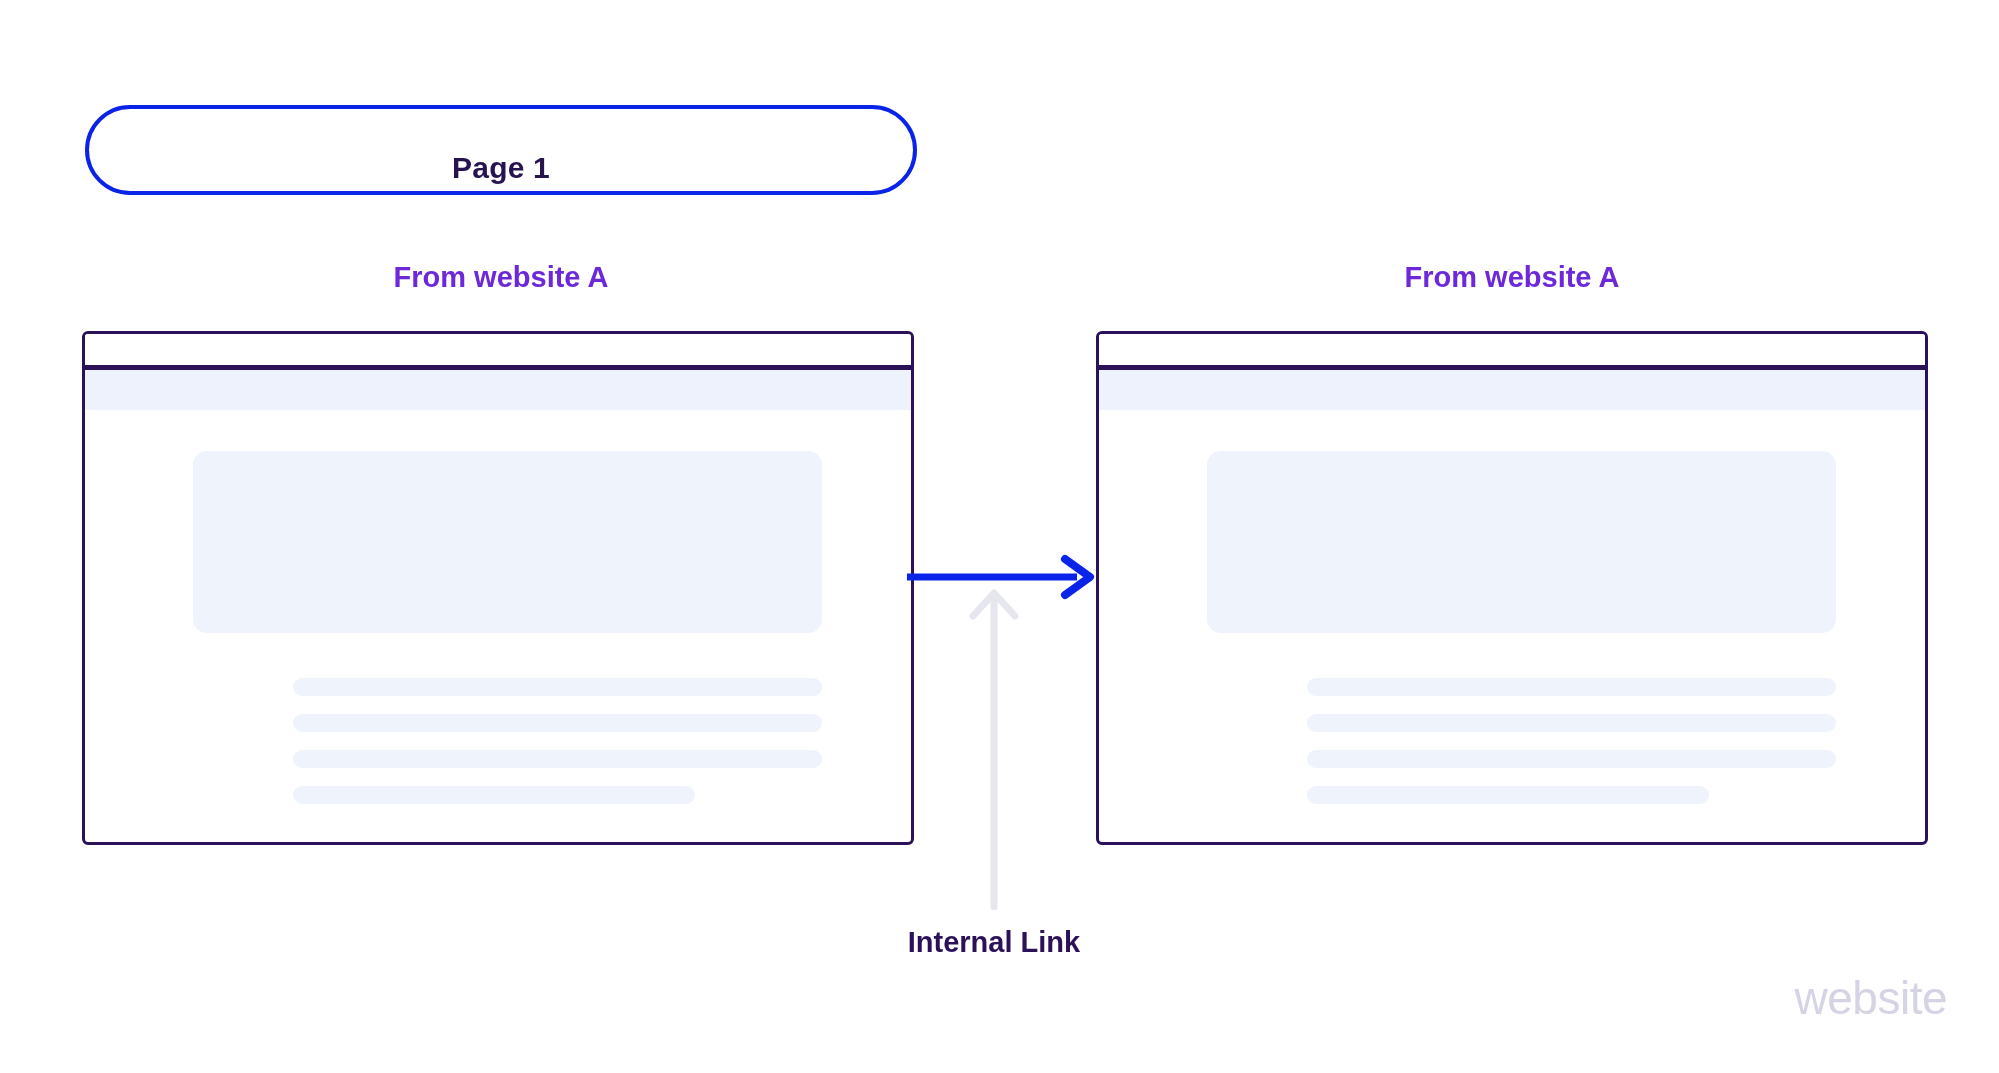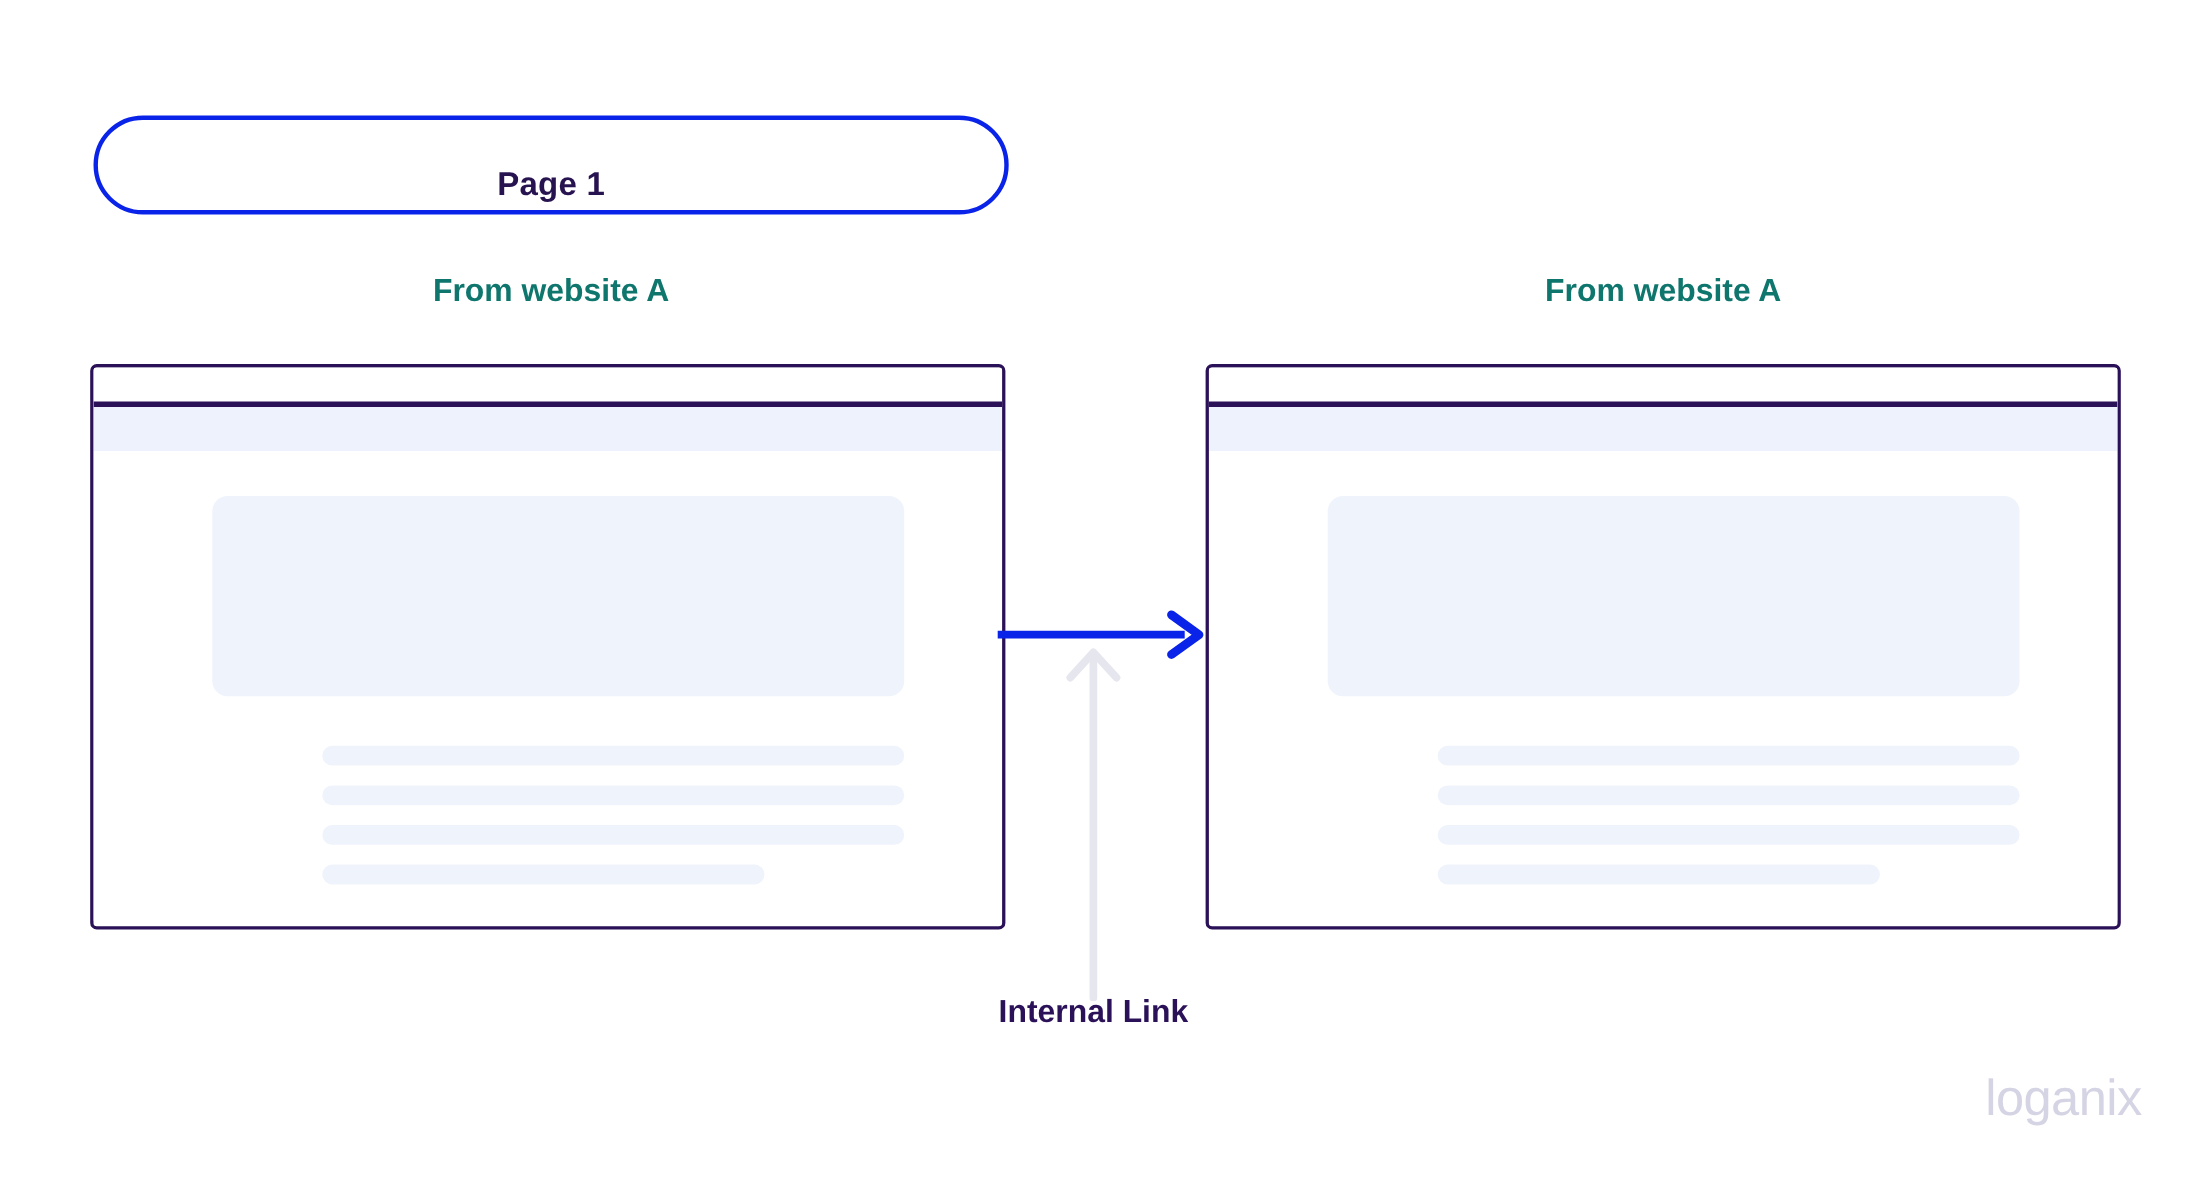--- a/index.html
+++ b/index.html
@@ -48,26 +48,26 @@
   #pill-page-2 {
     left: 1096px;
     top: 105px;
     width: 832px;
     border: 4px solid #f0234e;
   }
 
   
   .source-caption {
     position: absolute;
-    top: 248px;
+    top: 260px;
     width: 832px;
     text-align: center;
     font-size: 29px;
     font-weight: 700;
-    color: #0f766e;
+    color: #6d28d9;
     line-height: 1.2;
   }
   #source-caption-left  { left: 85px; }
   #source-caption-right { left: 1096px; }
 
   
   .browser {
     position: absolute;
     top: 331px;
     width: 832px;
@@ -139,21 +139,21 @@
     left: 963px;
     top: 585px;
     width: 62px;
     height: 325px;
   }
 
   
   #internal-link-label {
     position: absolute;
     left: 794px;
-    top: 903px;
+    top: 925px;
     width: 400px;
     text-align: center;
     font-size: 29px;
     font-weight: 700;
     color: #2a1158;
     line-height: 1.2;
   }
 
   
   #brand-logo {
@@ -214,15 +214,15 @@
     <polyline points="160,7 185,25 160,43" fill="none" stroke="#0a23e8" stroke-width="8" stroke-linecap="round" stroke-linejoin="round"></polyline>
   </svg>
 
   <svg id="pointer-arrow" viewBox="0 0 62 325">
     <line x1="31" y1="322" x2="31" y2="12" stroke="#e6e6ef" stroke-width="7" stroke-linecap="round"></line>
     <polyline points="10,31 31,8 52,31" fill="none" stroke="#e6e6ef" stroke-width="7" stroke-linecap="round" stroke-linejoin="round"></polyline>
   </svg>
 
   <div id="internal-link-label">Internal Link</div>
 
-  <div id="brand-logo">loganix</div>
+  <div id="brand-logo">website</div>
 
 </div>
 
 </body></html>

